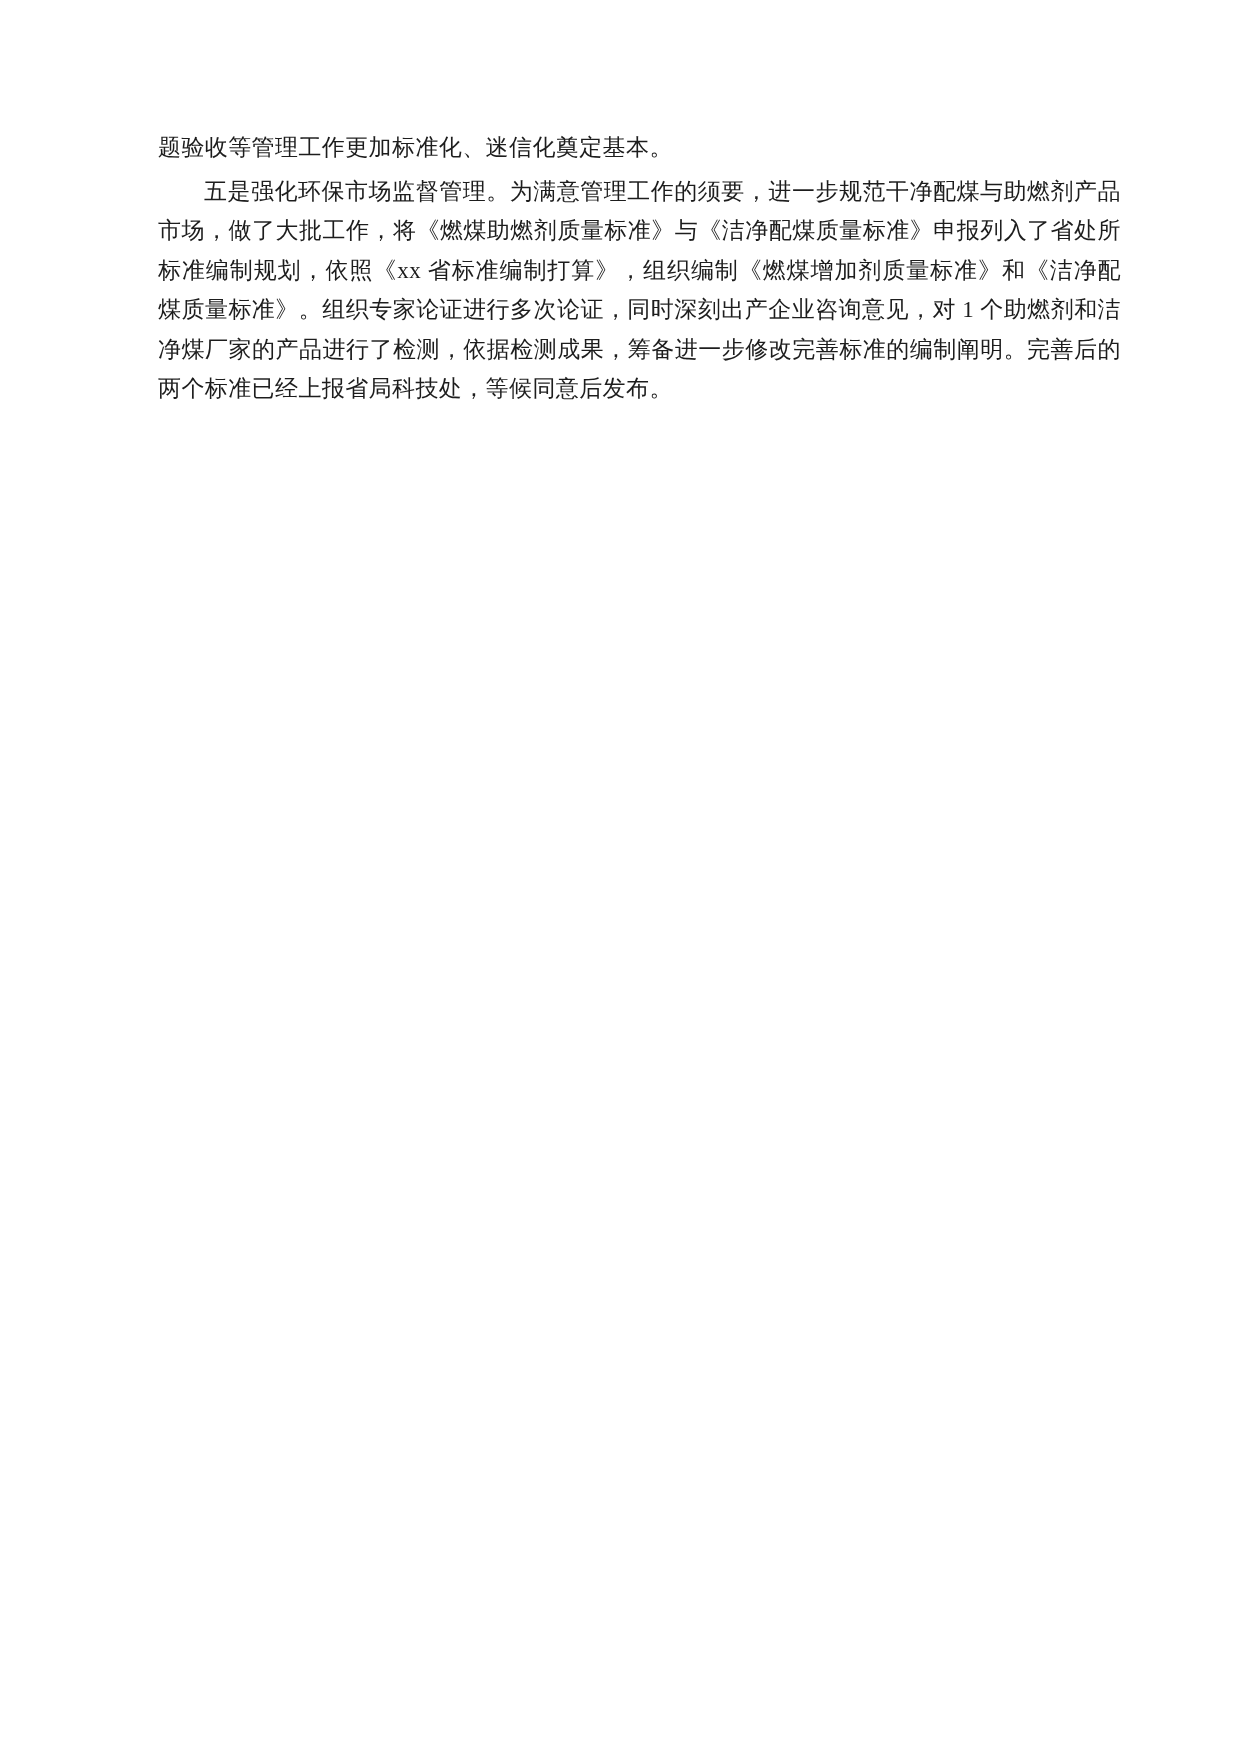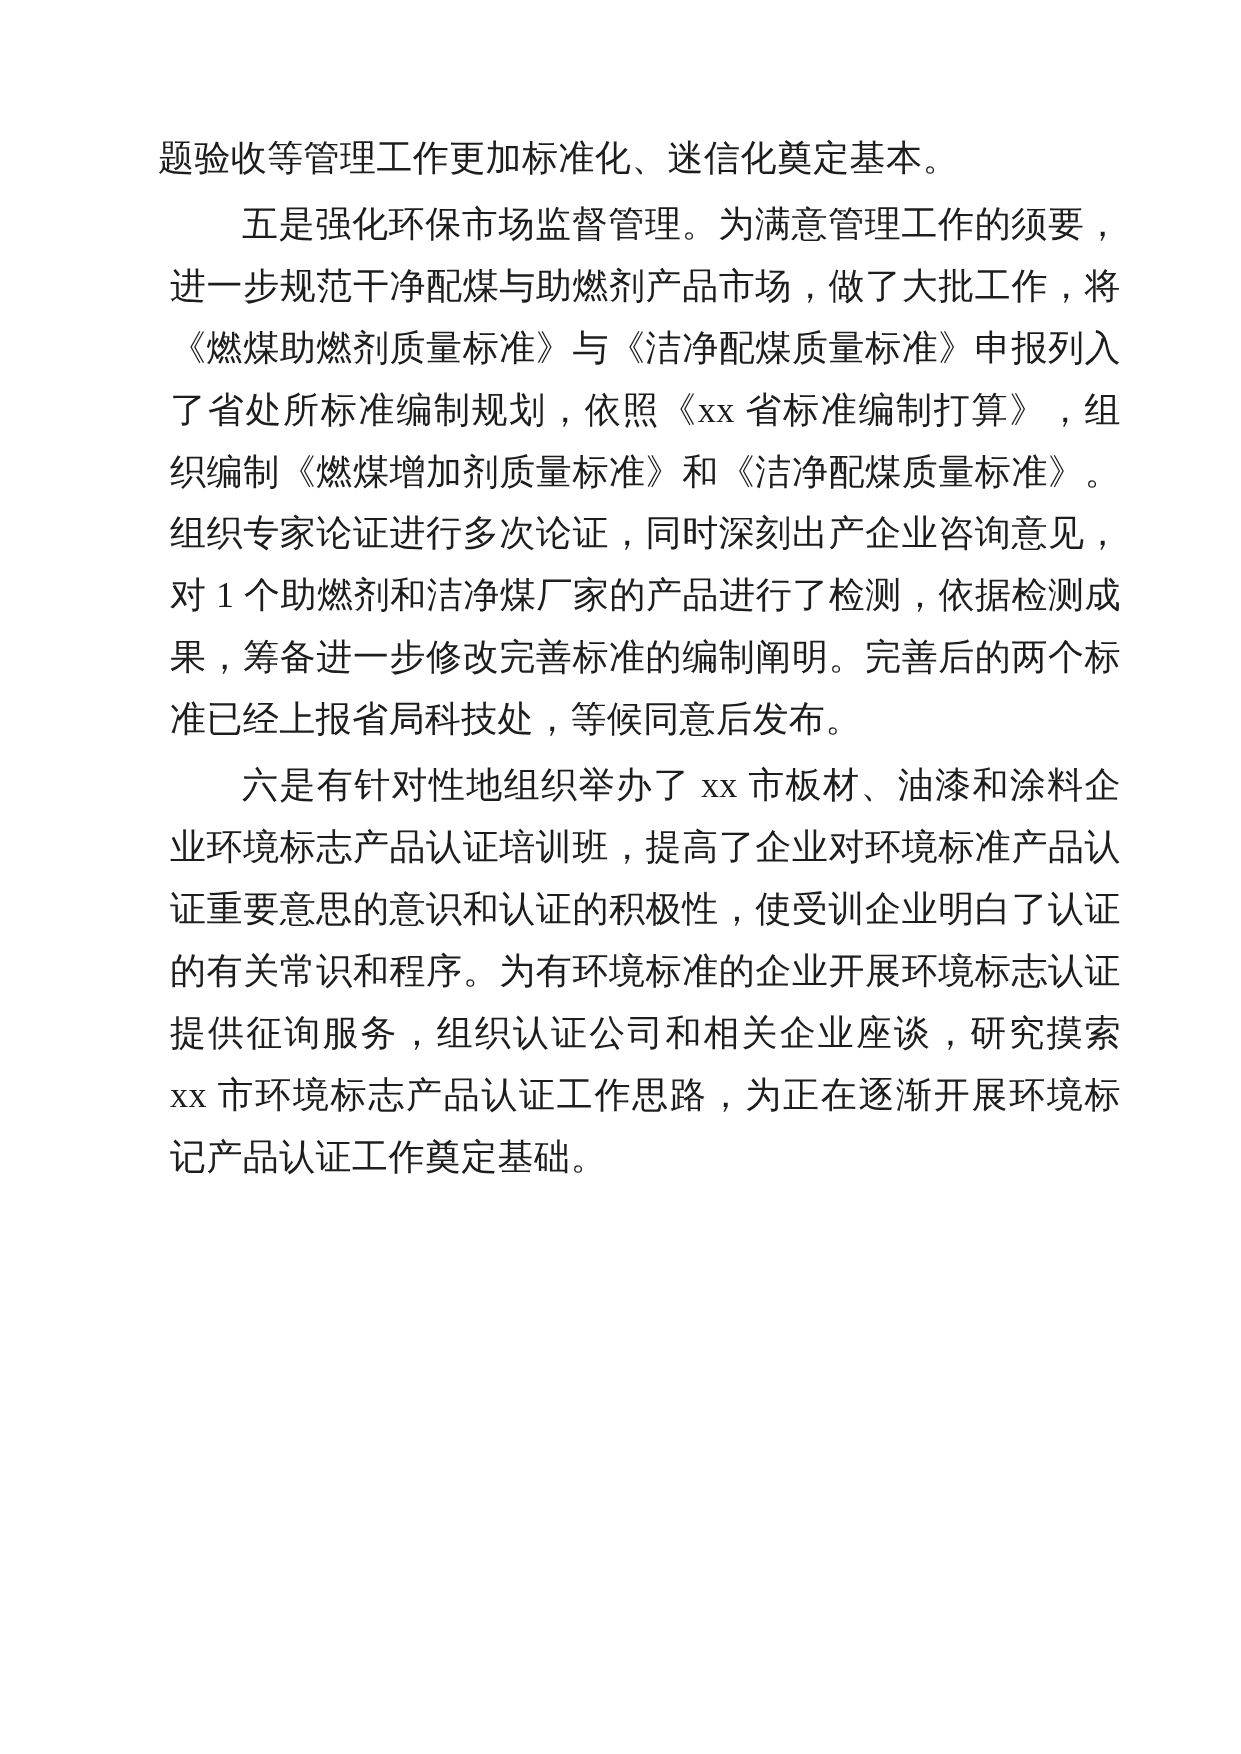--- a/index.html
+++ b/index.html
@@ -15,41 +15,39 @@
   }
   .page {
     box-sizing: border-box;
     width: 1241px;
     height: 1754px;
     padding: 128px 120px 60px 158px;
     background: #ffffff;
     position: relative;
   }
   .doc-body {
-    font-size: 36px;
+    font-size: 23px;
     line-height: 1.72;
     letter-spacing: 0.4px;
     text-align: justify;
     text-justify: inter-character;
     color: #1d1d1d;
   }
   .para {
     margin: 0 0 2px 0;
     text-indent: 0;
   }
   .para.indent {
     text-indent: 2em;
   }
   .para + .para {
     margin-top: 4px;
-    margin-left: 12px;
   }
 </style>
 </head>
 <body>
 
 <div class="page">
   <div class="doc-body">
     <p class="para">题验收等管理工作更加标准化、迷信化奠定基本。</p>
     <p class="para indent">五是强化环保市场监督管理。为满意管理工作的须要，进一步规范干净配煤与助燃剂产品市场，做了大批工作，将《燃煤助燃剂质量标准》与《洁净配煤质量标准》申报列入了省处所标准编制规划，依照《xx 省标准编制打算》，组织编制《燃煤增加剂质量标准》和《洁净配煤质量标准》。组织专家论证进行多次论证，同时深刻出产企业咨询意见，对 1 个助燃剂和洁净煤厂家的产品进行了检测，依据检测成果，筹备进一步修改完善标准的编制阐明。完善后的两个标准已经上报省局科技处，等候同意后发布。</p>
-    <p class="para indent">六是有针对性地组织举办了 xx 市板材、油漆和涂料企业环境标志产品认证培训班，提高了企业对环境标准产品认证重要意思的意识和认证的积极性，使受训企业明白了认证的有关常识和程序。为有环境标准的企业开展环境标志认证提供征询服务，组织认证公司和相关企业座谈，研究摸索 xx 市环境标志产品认证工作思路，为正在逐渐开展环境标记产品认证工作奠定基础。</p>
   </div>
 </div>
 
 </body></html>

